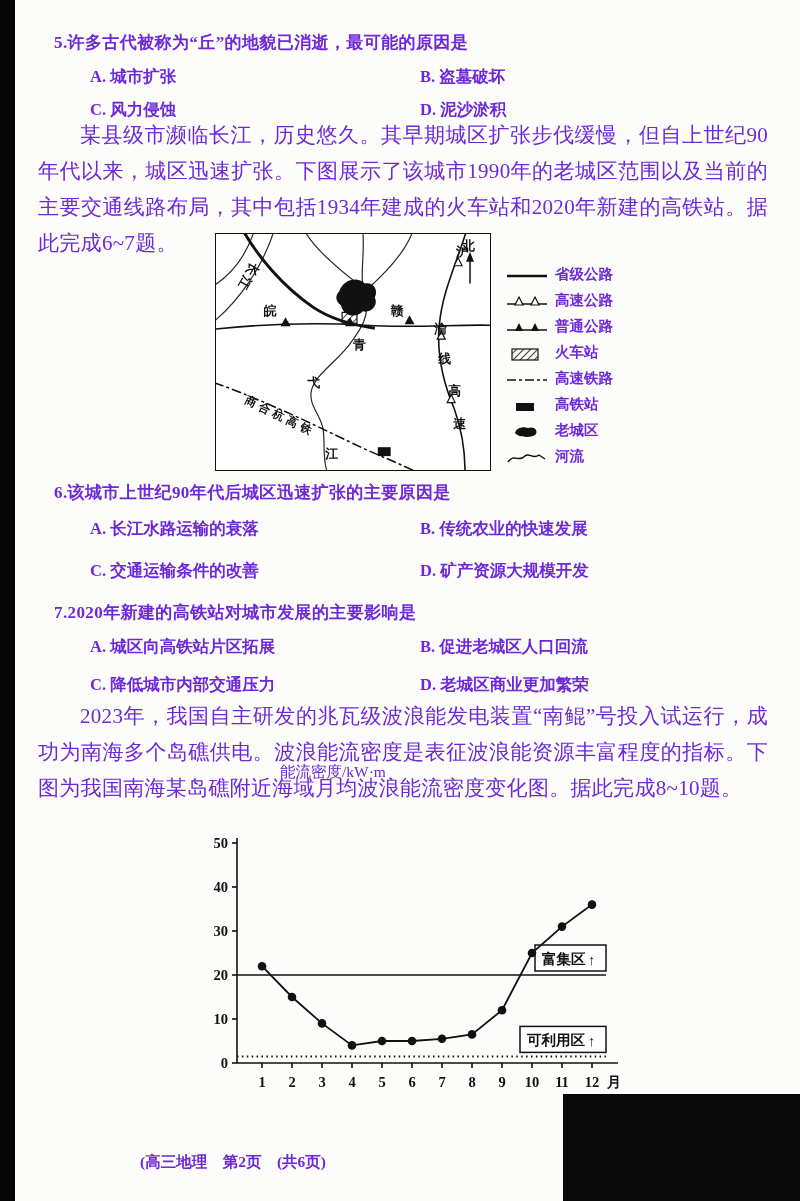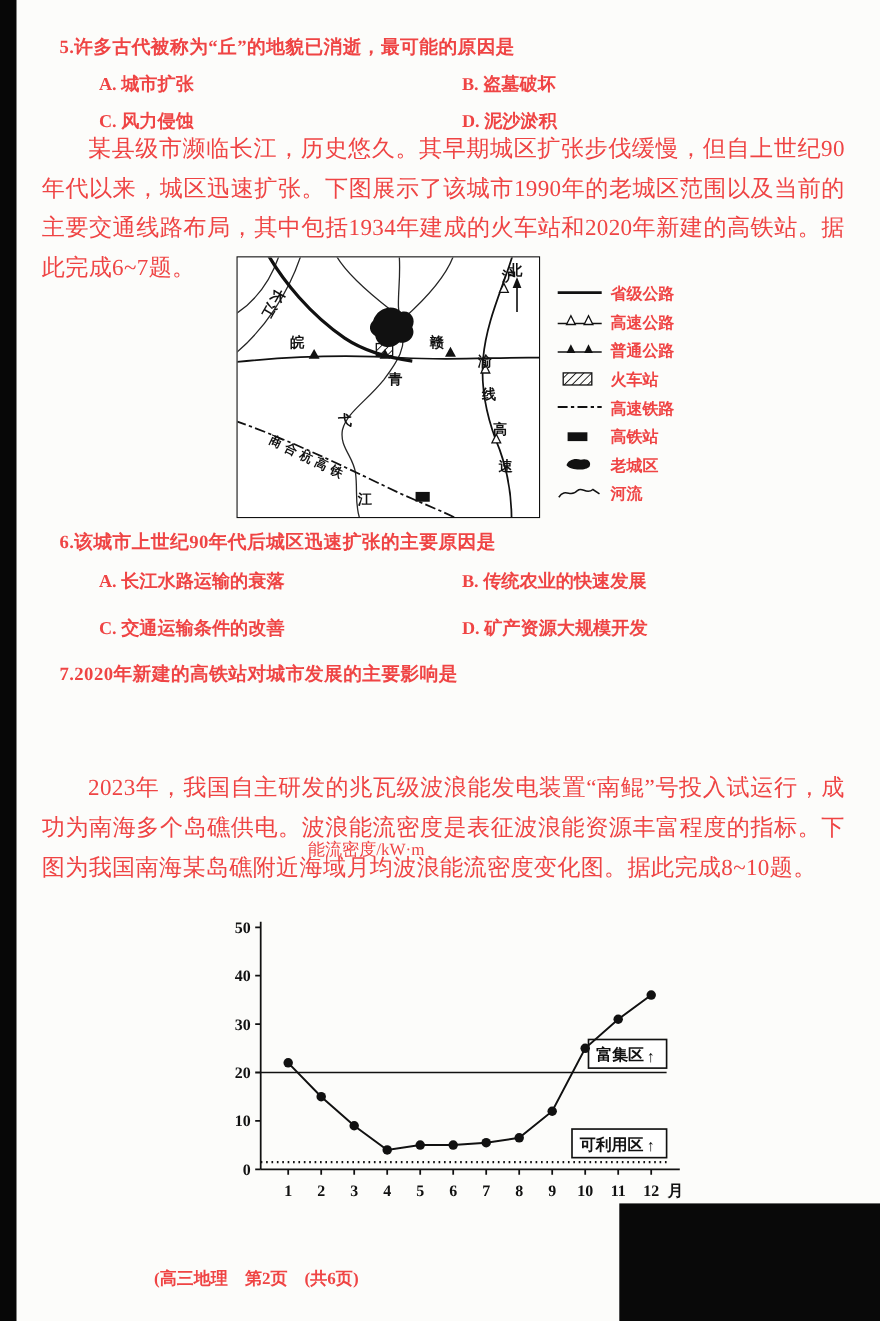--- a/index.html
+++ b/index.html
@@ -1,34 +1,34 @@
 <!DOCTYPE html>
 <html><head>
 <meta charset="utf-8">
 <style>
   *{margin:0;padding:0;box-sizing:border-box}
   html,body{background:#9a9a9a}
   .page{position:relative;width:800px;height:1201px;margin:0 auto;background:#fcfcfa;
-        font-family:"Liberation Serif","DejaVu Serif","DejaVu Sans",serif;color:#ef4444;overflow:hidden}
+        font-family:"Liberation Serif","DejaVu Serif","DejaVu Sans",serif;color:#6d28d9;overflow:hidden}
   .leftbar{position:absolute;left:0;top:0;width:15px;height:1201px;background:#070707}
   .blackblock{position:absolute;left:563px;top:1094px;width:237px;height:107px;background:#090909}
   .stem{position:absolute;font-size:17px;font-weight:700;letter-spacing:.4px;line-height:26px;white-space:nowrap}
   .opts{position:absolute;display:grid;grid-template-columns:330px auto;font-size:16.5px;font-weight:700;line-height:26px}
   .passage{position:absolute;left:38px;width:730px;font-size:21px;font-weight:400;line-height:36px;
            text-align:justify;text-indent:2em;letter-spacing:.3px}
   
   .map{position:absolute;left:215px;top:233px;width:276px;height:238px;background:#fff;border:1.7px solid #111}
   .riv{fill:none;stroke:#262626;stroke-width:1.2}
   .road-thick{fill:none;stroke:#111;stroke-width:3}
   .road{fill:none;stroke:#111;stroke-width:1.6}
   .hsrline{fill:none;stroke:#111;stroke-width:1.6;stroke-dasharray:10 3 3 3}
   .mlab{font-size:13px;font-weight:700;fill:#111;font-family:inherit}
   .mlab.sm{font-size:11.5px;letter-spacing:4px}
   .legend{position:absolute;left:505px;top:258px}
-  .lrow{display:flex;align-items:flex-start;height:26px;gap:6px}
+  .lrow{display:flex;align-items:flex-end;height:26px;gap:6px}
   .llab{font-size:14.5px;font-weight:700;white-space:nowrap}
   
   .charttitle{position:absolute;left:280px;top:762px;font-size:15.5px;font-weight:400}
   .chart{position:absolute;left:0;top:828px}
   .ax{stroke:#111;stroke-width:1.6}
   .grid20{stroke:#111;stroke-width:1.3}
   .dots{stroke:#111;stroke-width:2;stroke-dasharray:1.5 3.4}
   .dataline{fill:none;stroke:#111;stroke-width:1.8}
   .tick{font-size:14.5px;font-weight:700;fill:#111;font-family:inherit}
   .annbox{fill:#fff;stroke:#111;stroke-width:1.5}
@@ -162,20 +162,26 @@
 
   <div class="stem" style="left:54px;top:480px">6.该城市上世纪90年代后城区迅速扩张的主要原因是</div>
   <div class="opts" style="left:90px;top:516px;row-gap:16px">
       <span class="opt">A. 长江水路运输的衰落</span>
       <span class="opt">B. 传统农业的快速发展</span>
       <span class="opt">C. 交通运输条件的改善</span>
       <span class="opt">D. 矿产资源大规模开发</span>
     </div>
 
   <div class="stem" style="left:54px;top:600px">7.2020年新建的高铁站对城市发展的主要影响是</div>
+  <div class="opts" style="left:90px;top:634px;row-gap:12px">
+      <span class="opt">A. 城区向高铁站片区拓展</span>
+      <span class="opt">B. 促进老城区人口回流</span>
+      <span class="opt">C. 降低城市内部交通压力</span>
+      <span class="opt">D. 老城区商业更加繁荣</span>
+    </div>
 
   <div class="passage" style="top:698px">2023年，我国自主研发的兆瓦级波浪能发电装置“南鲲”号投入试运行，成功为南海多个岛礁供电。波浪能流密度是表征波浪能资源丰富程度的指标。下图为我国南海某岛礁附近海域月均波浪能流密度变化图。据此完成8~10题。</div>
 
   <div class="charttitle">能流密度/kW·m</div>
   <svg class="chart" id="chart-svg" width="680" height="274">
       <line x1="237" y1="147" x2="606" y2="147" class="grid20"></line>
       <line x1="237" y1="228.4" x2="606" y2="228.4" class="dots"></line>
       <rect x="535" y="117" width="71" height="26" class="annbox"></rect>
       <text x="542" y="136" class="anntext">富集区</text>
       <text x="588" y="137" class="anntext">↑</text>

